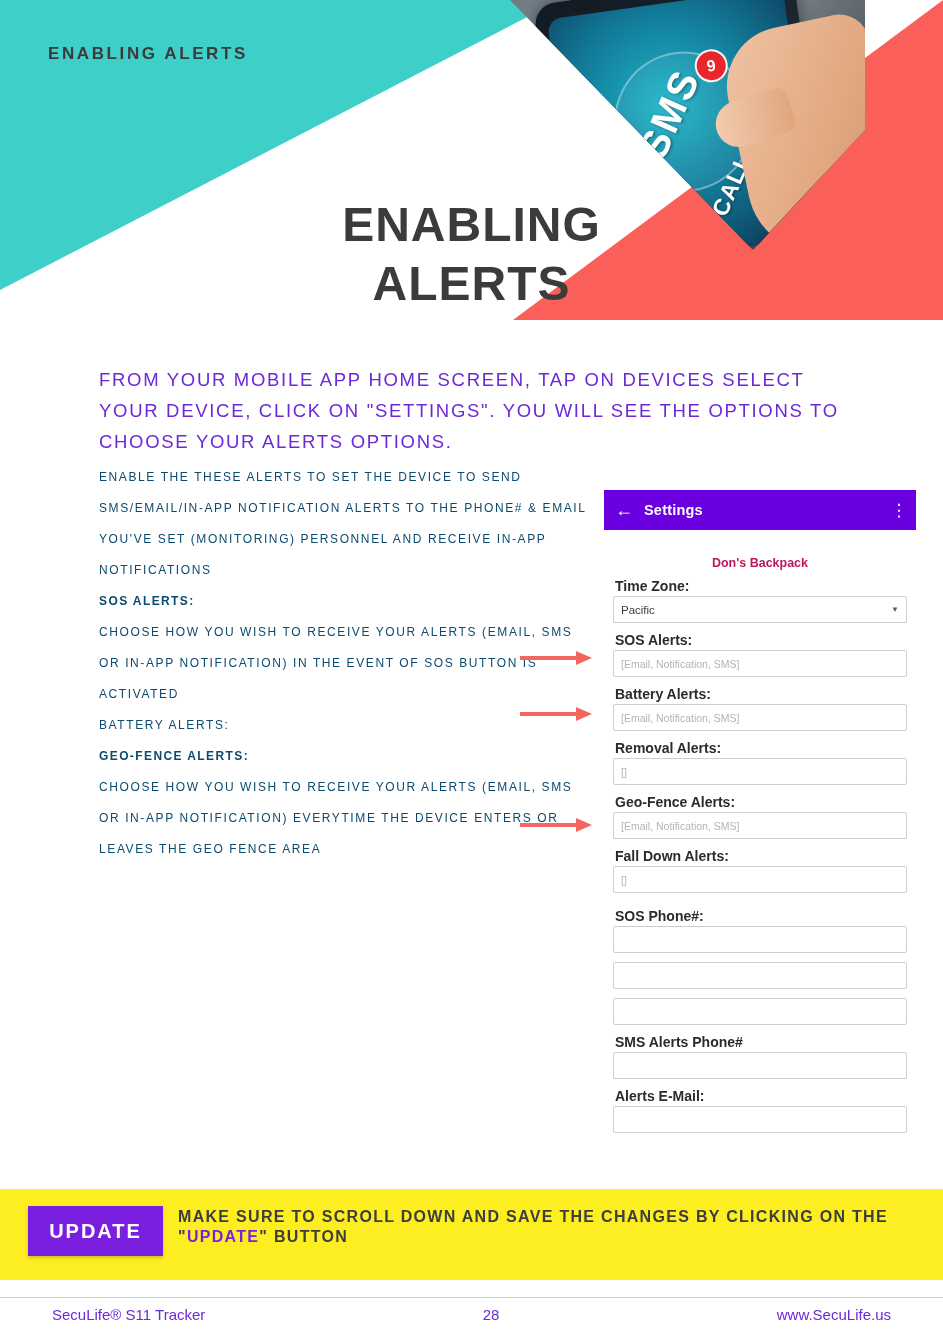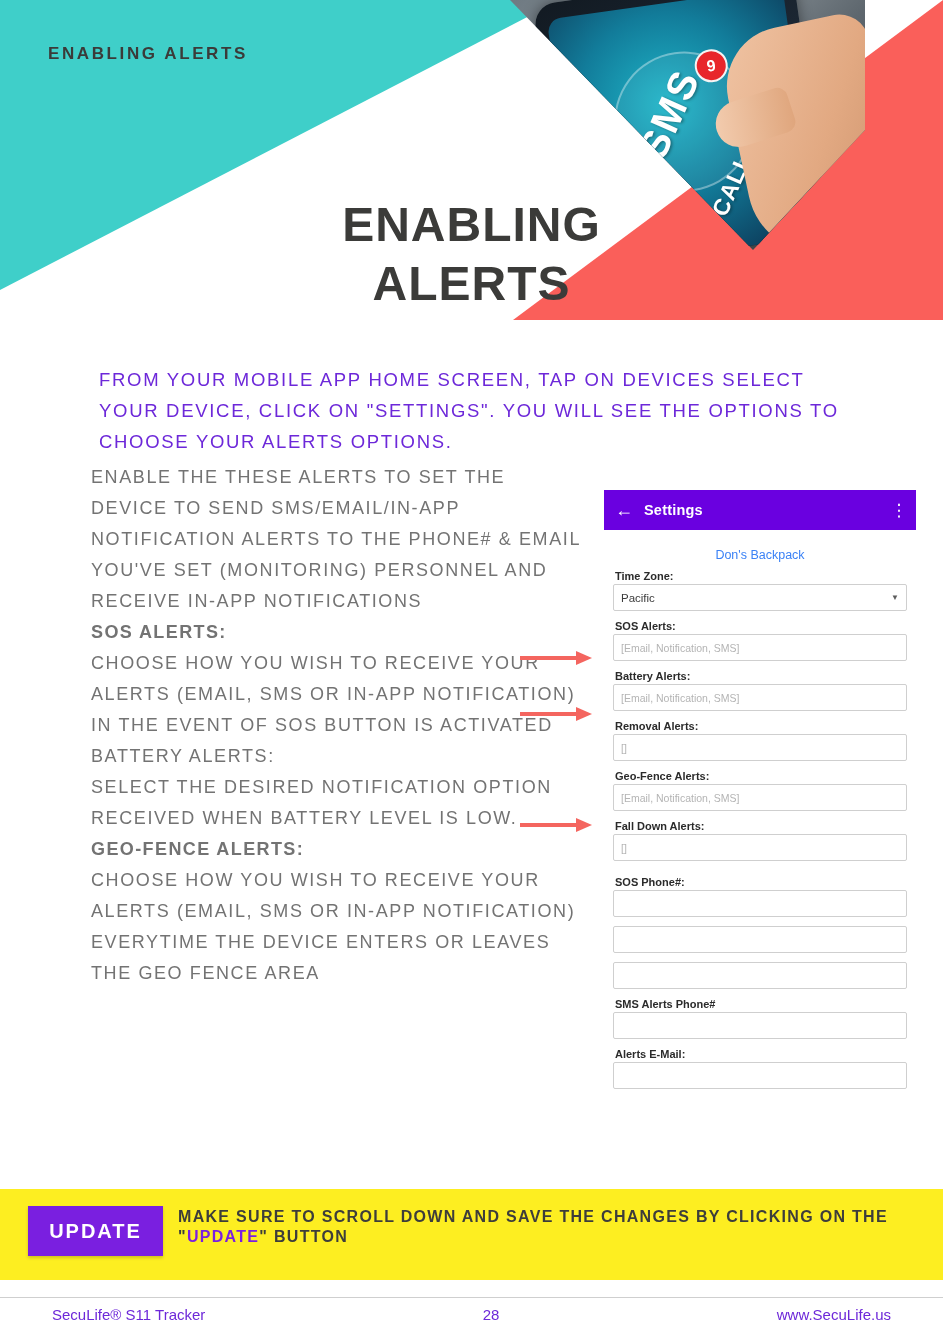--- a/index.html
+++ b/index.html
@@ -157,27 +157,27 @@
     z-index: 5;
     font-size: 18.5px;
     line-height: 31px;
     letter-spacing: 1.7px;
     color: #6d28d9;
   }
 
   
   .body-col {
     position: absolute;
-    left: 91px; top: 462px;
+    left: 99px; top: 462px;
     width: 490px;
     z-index: 5;
-    font-size: 18px;
+    font-size: 12px;
     line-height: 31px;
     letter-spacing: 1.6px;
-    color: #737373;
+    color: #0c4a6e;
   }
   .body-col p { margin: 0; }
   .body-col .sub {
     font-weight: bold;
     letter-spacing: 1.4px;
   }
 
   
   .arrow {
     position: absolute;
@@ -236,26 +236,26 @@
     font-size: 17px;
     letter-spacing: 0;
   }
   .app-body {
     padding: 10px 9px 8px 9px;
     background: #fff;
   }
   .device-name {
     text-align: center;
     font-size: 12.5px;
-    font-weight: normal;
-    color: #3b82f6;
-    margin: 8px 0 8px 0;
+    font-weight: bold;
+    color: #be185d;
+    margin: 16px 0 8px 0;
   }
   .field-label {
-    font-size: 11px;
+    font-size: 14px;
     font-weight: bold;
     color: #2b2b2b;
     margin: 0 0 2px 2px;
   }
   .field-box {
     height: 25px;
     border: 1px solid #cfcfcf;
     border-radius: 2px;
     background: #fff;
     display: flex;
@@ -361,21 +361,20 @@
   <span class="l2">ALERTS</span>
 </div>
 
 <div class="intro">FROM YOUR MOBILE APP HOME SCREEN, TAP ON DEVICES SELECT YOUR DEVICE, CLICK ON "SETTINGS". YOU WILL SEE THE OPTIONS TO CHOOSE YOUR ALERTS OPTIONS.</div>
 
 <div class="body-col">
   <p>ENABLE THE THESE ALERTS TO SET THE DEVICE TO SEND SMS/EMAIL/IN-APP NOTIFICATION ALERTS TO THE PHONE# &amp; EMAIL YOU'VE SET (MONITORING) PERSONNEL AND RECEIVE IN-APP NOTIFICATIONS</p>
   <p class="sub">SOS ALERTS:</p>
   <p>CHOOSE HOW YOU WISH TO RECEIVE YOUR ALERTS (EMAIL, SMS OR IN-APP NOTIFICATION) IN THE EVENT OF SOS BUTTON IS ACTIVATED</p>
   <p>BATTERY ALERTS:</p>
-  <p>SELECT THE DESIRED NOTIFICATION OPTION RECEIVED WHEN BATTERY LEVEL IS LOW.</p>
   <p class="sub">GEO-FENCE ALERTS:</p>
   <p>CHOOSE HOW YOU WISH TO RECEIVE YOUR ALERTS (EMAIL, SMS OR IN-APP NOTIFICATION) EVERYTIME THE DEVICE ENTERS OR LEAVES THE GEO FENCE AREA</p>
 </div>
 
 <div class="arrow" id="arrow-sos">
   <div class="stem"></div>
   <div class="head"></div>
 </div>
 <div class="arrow" id="arrow-batt">
   <div class="stem"></div>

